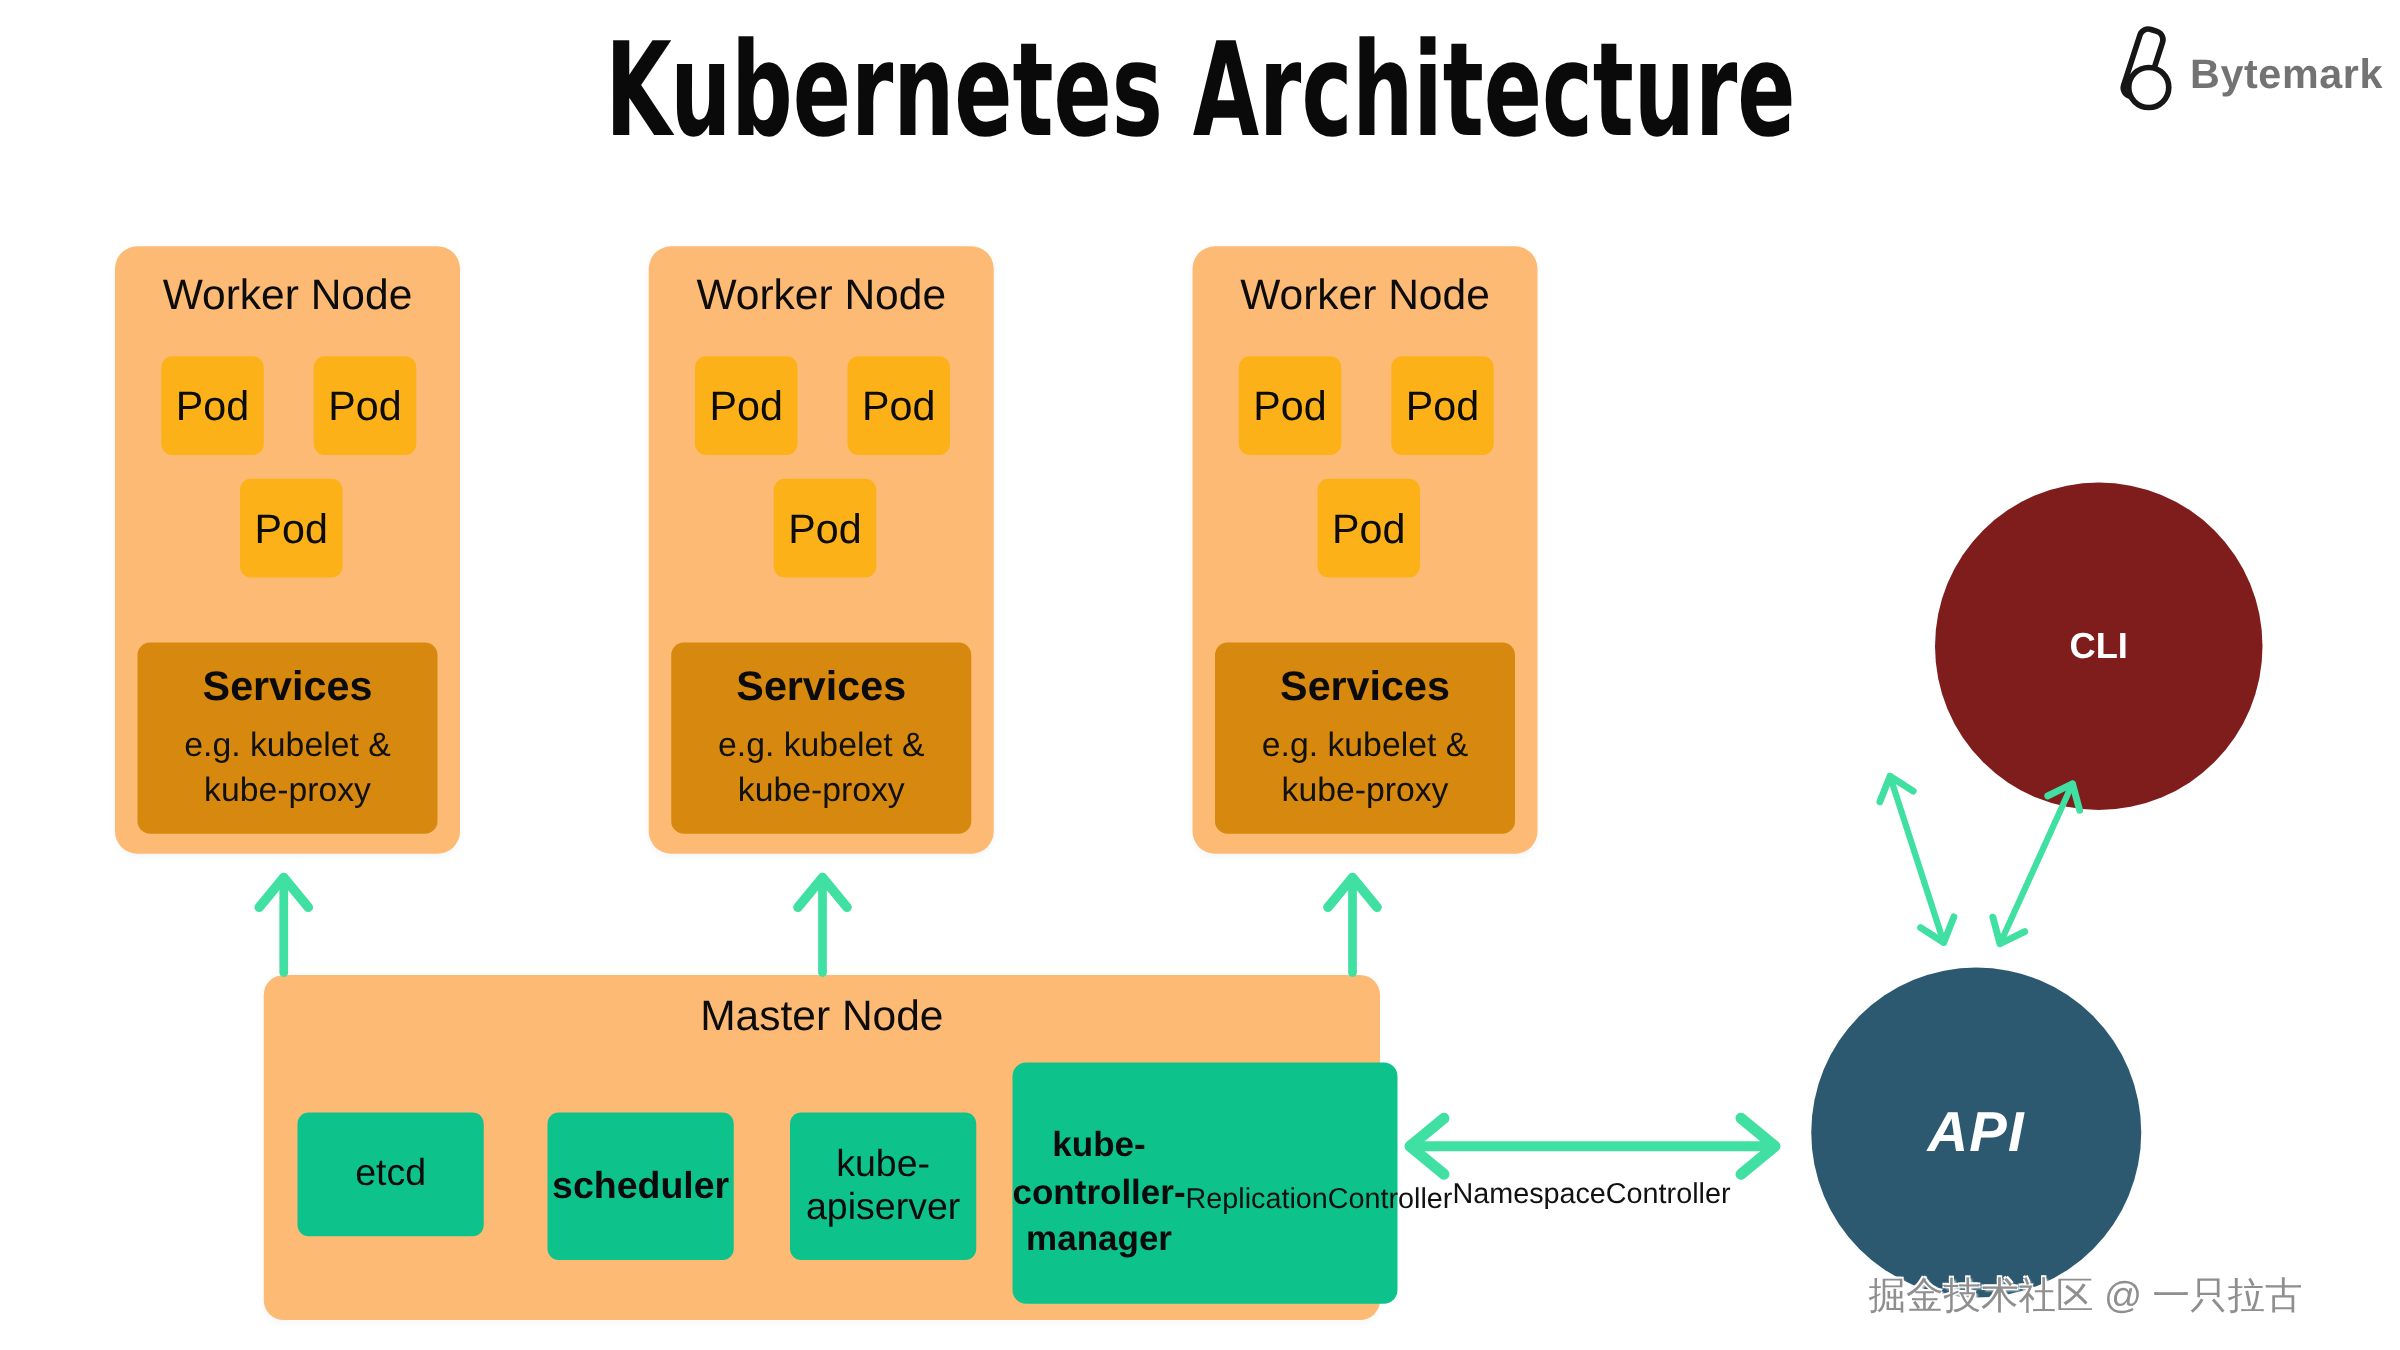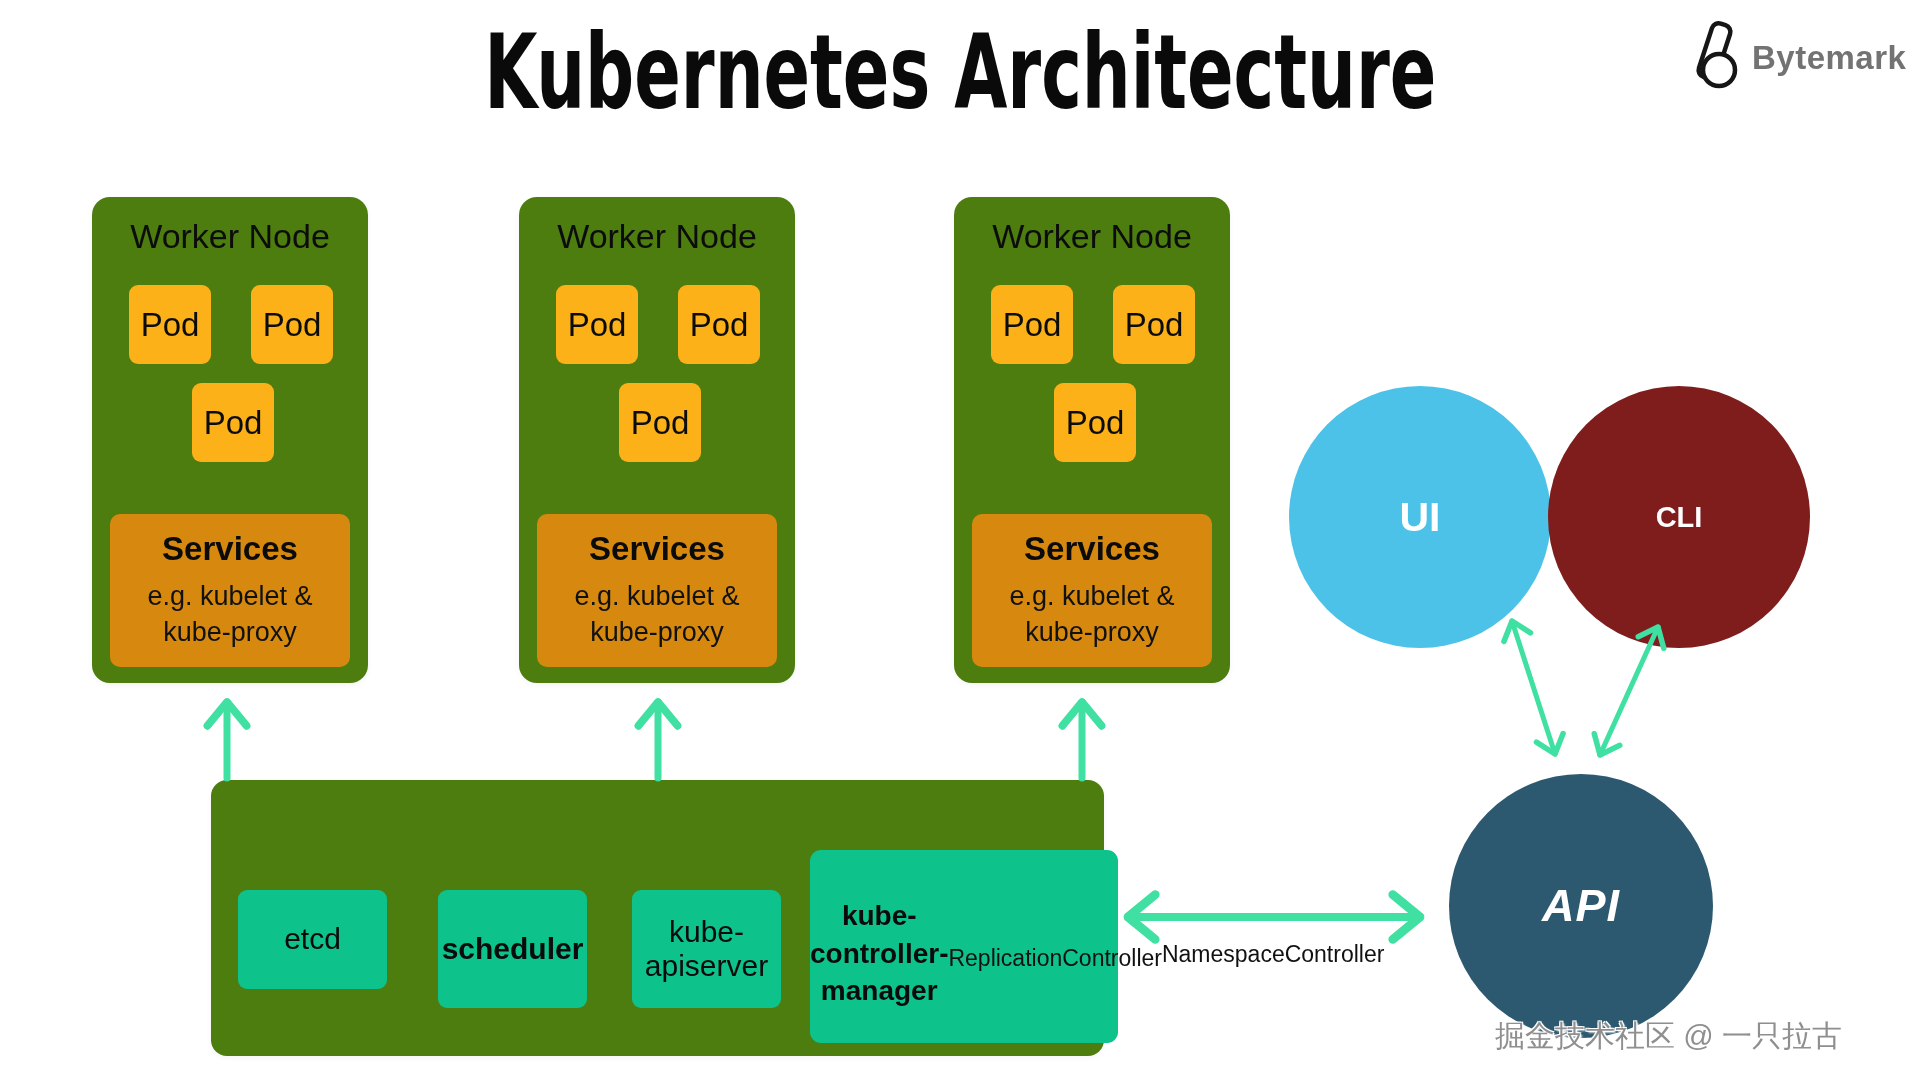--- a/index.html
+++ b/index.html
@@ -10,21 +10,21 @@
   .title-wrap{position:absolute;left:0;top:18px;width:1920px;display:flex;justify-content:center;}
   .big-title{display:inline-block;font-family:"DejaVu Sans","Liberation Sans",sans-serif;
              font-weight:900;font-size:104px;line-height:1.05;color:#0a0a0a;
              transform:scaleX(0.66);transform-origin:center;white-space:nowrap;}
 
   
   .logo{position:absolute;left:1682px;top:20px;display:flex;align-items:center;gap:8px;}
   .logo-text{font-size:33px;font-weight:600;color:#737373;letter-spacing:0.5px;}
 
   
-  .panel{position:absolute;background:#4d7c0f;border-radius:18px;box-shadow:0 2px 6px rgba(0,0,0,0.04);}
+  .panel{position:absolute;background:#fdba74;border-radius:18px;box-shadow:0 2px 6px rgba(0,0,0,0.04);}
   .panel-title{position:absolute;left:0;width:100%;text-align:center;font-size:34px;color:#0c0c0c;}
 
   
   .worker{width:276px;height:486px;top:197px;}
   .w0{left:92px;} .w1{left:519px;} .w2{left:954px;}
   .worker .panel-title{top:20px;}
   .pod{position:absolute;width:82px;height:79px;background:#fbb117;border-radius:9px;
        display:flex;align-items:center;justify-content:center;font-size:33px;color:#0c0c0c;}
   .pod-a{left:37px;top:88px;} .pod-b{left:159px;top:88px;} .pod-c{left:100px;top:186px;}
   .services{position:absolute;left:18px;top:317px;width:240px;height:153px;background:#d6890e;
@@ -110,33 +110,31 @@
     <div class="pod pod-a">Pod</div>
     <div class="pod pod-b">Pod</div>
     <div class="pod pod-c">Pod</div>
     <div class="services">
       <div class="services-title">Services</div>
       <div class="services-sub">e.g. kubelet &amp; kube-proxy</div>
     </div>
   </div>
 
   <div class="panel master">
+    <div class="panel-title">Master Node</div>
     <div class="mcomp etcd">etcd</div>
     <div class="mcomp scheduler">scheduler</div>
     <div class="mcomp apiserver">kube-apiserver</div>
     <div class="controller">
       <div class="controller-title">kube-controller-manager</div>
       <div class="controller-items" style="margin-top:10px;">ReplicationController</div>
       <div class="controller-items" style="margin-top:2px;">NamespaceController</div>
     </div>
   </div>
 
-  <div class="circle c-ui">
-    <span>UI</span>
-  </div>
   <div class="circle c-cli">
     <span>CLI</span>
   </div>
   <div class="circle c-api">
     <span>API</span>
   </div>
 
   <svg class="arrows" viewBox="0 0 1920 1080">
     <defs>
       <marker id="ah" markerUnits="strokeWidth" markerWidth="10" markerHeight="10" viewBox="-5 -5 10 10" refX="0" refY="0" orient="auto-start-reverse">

